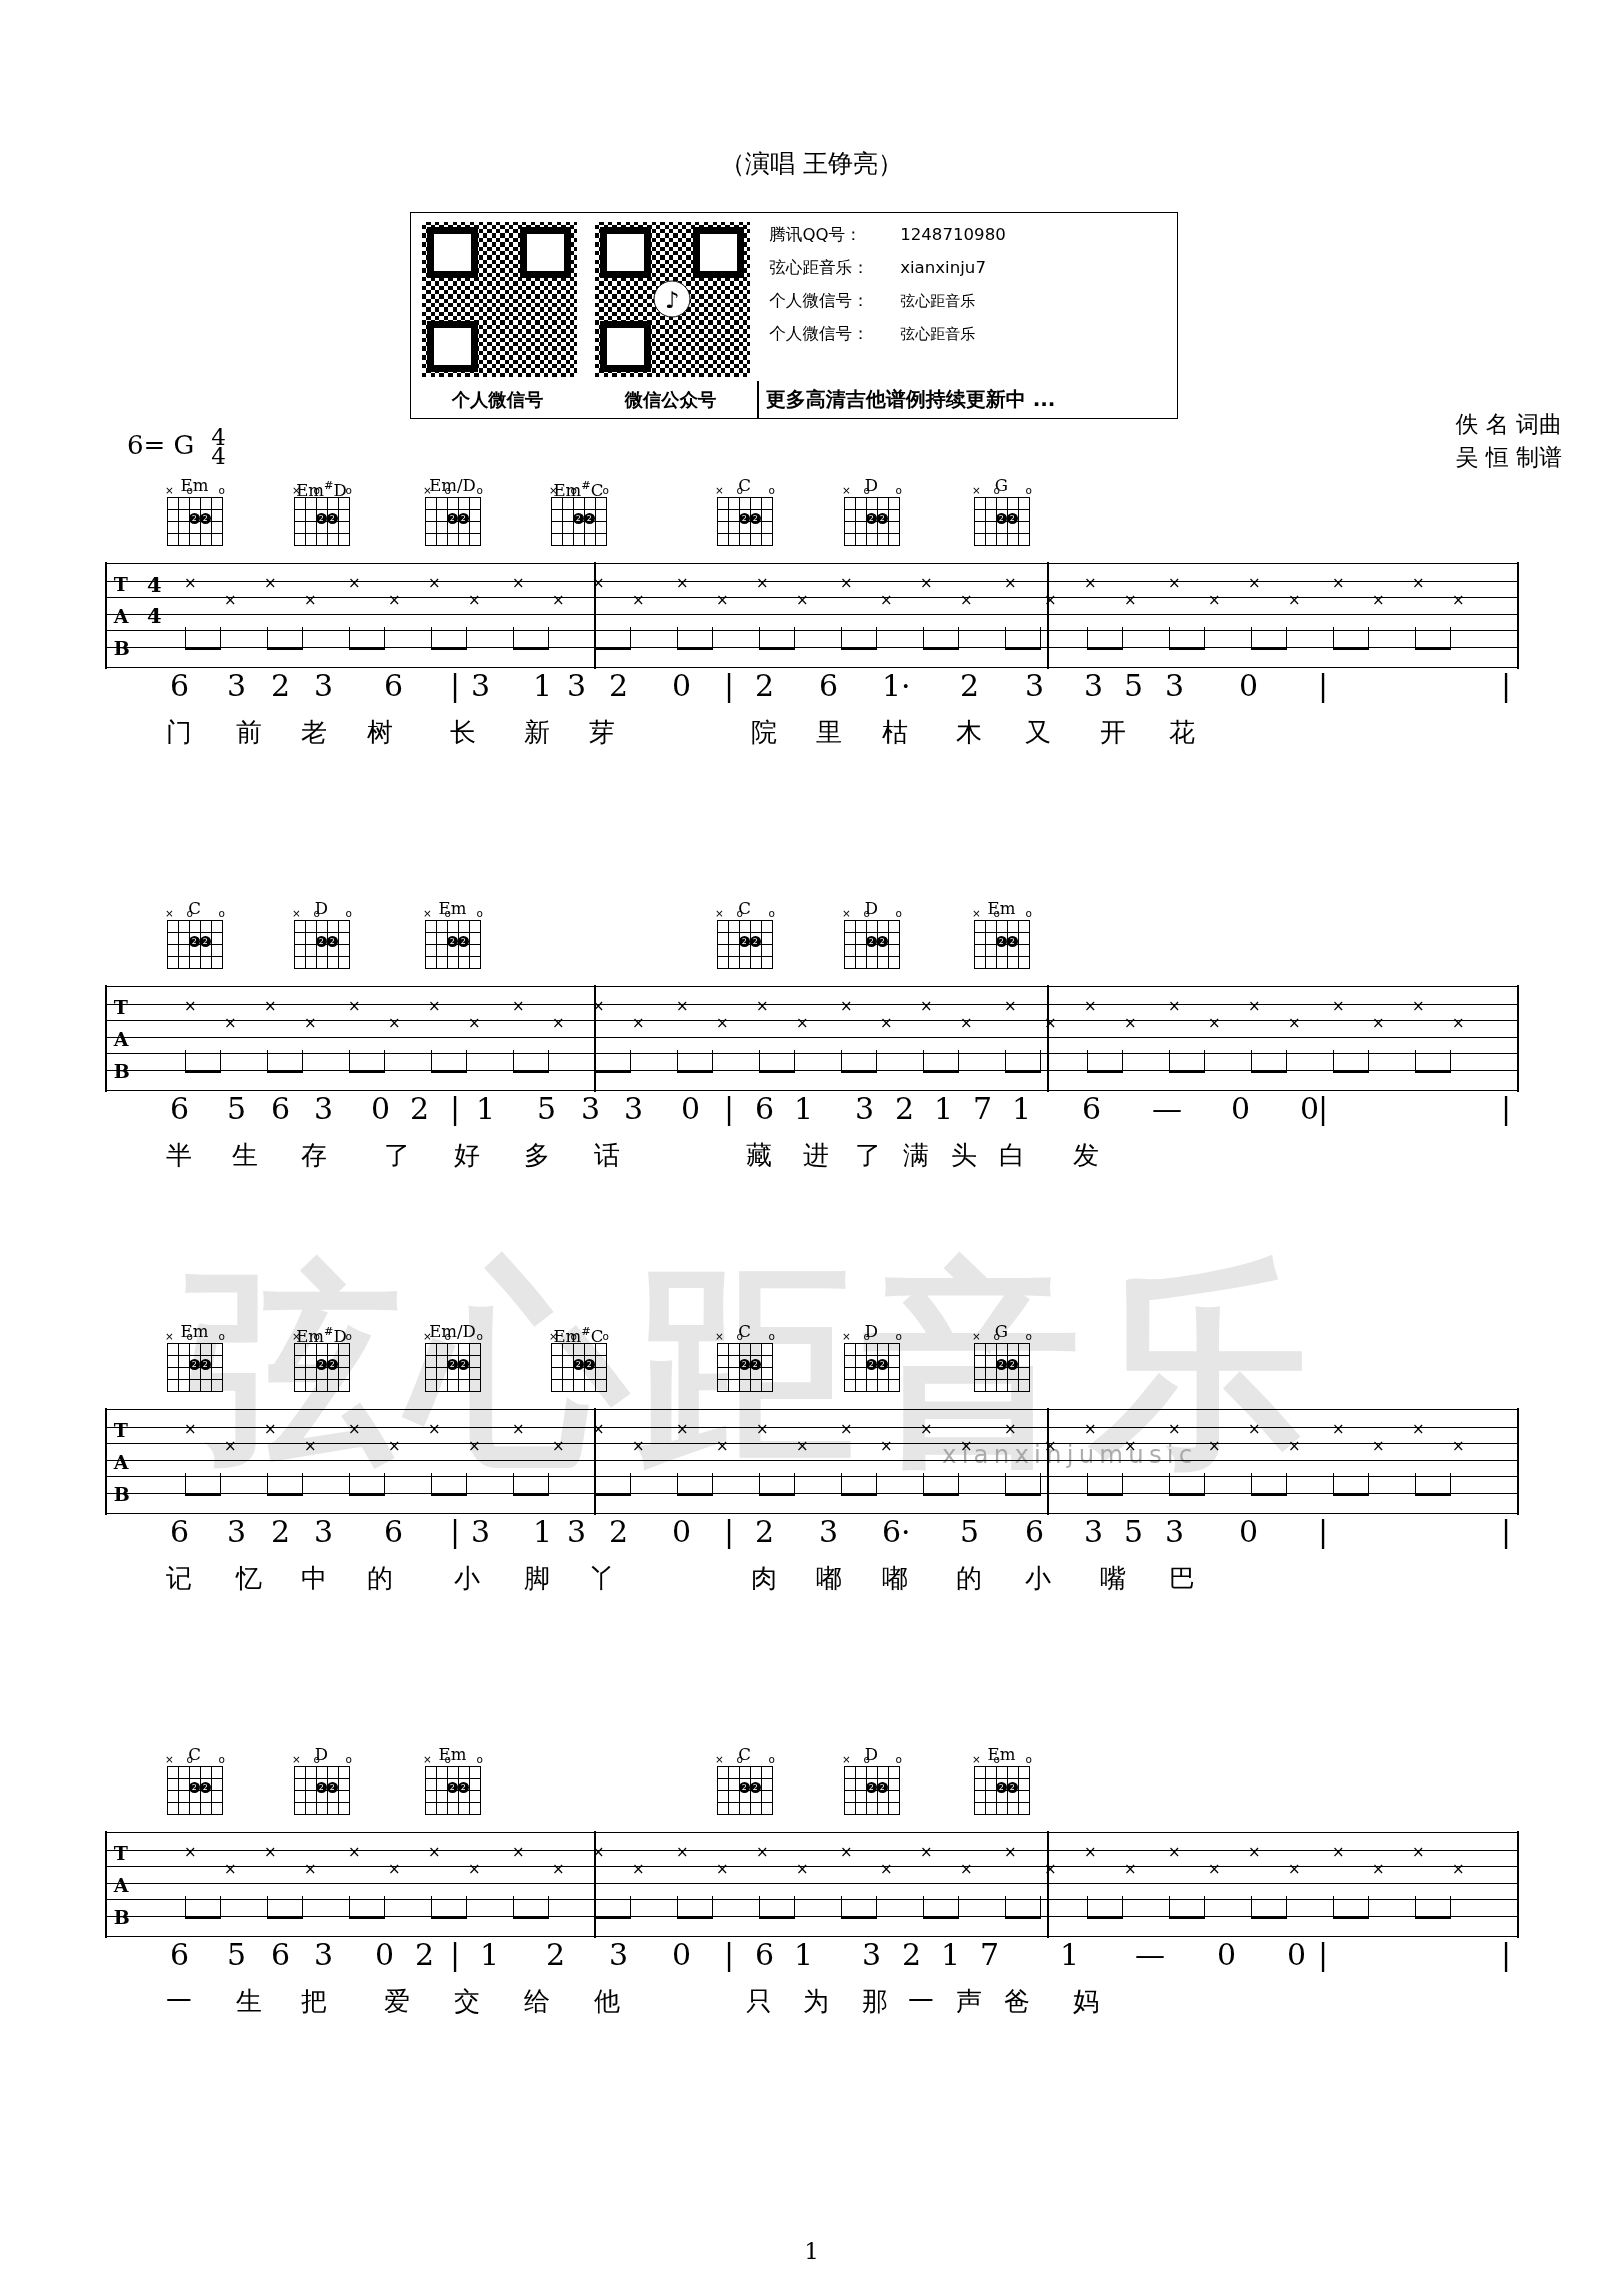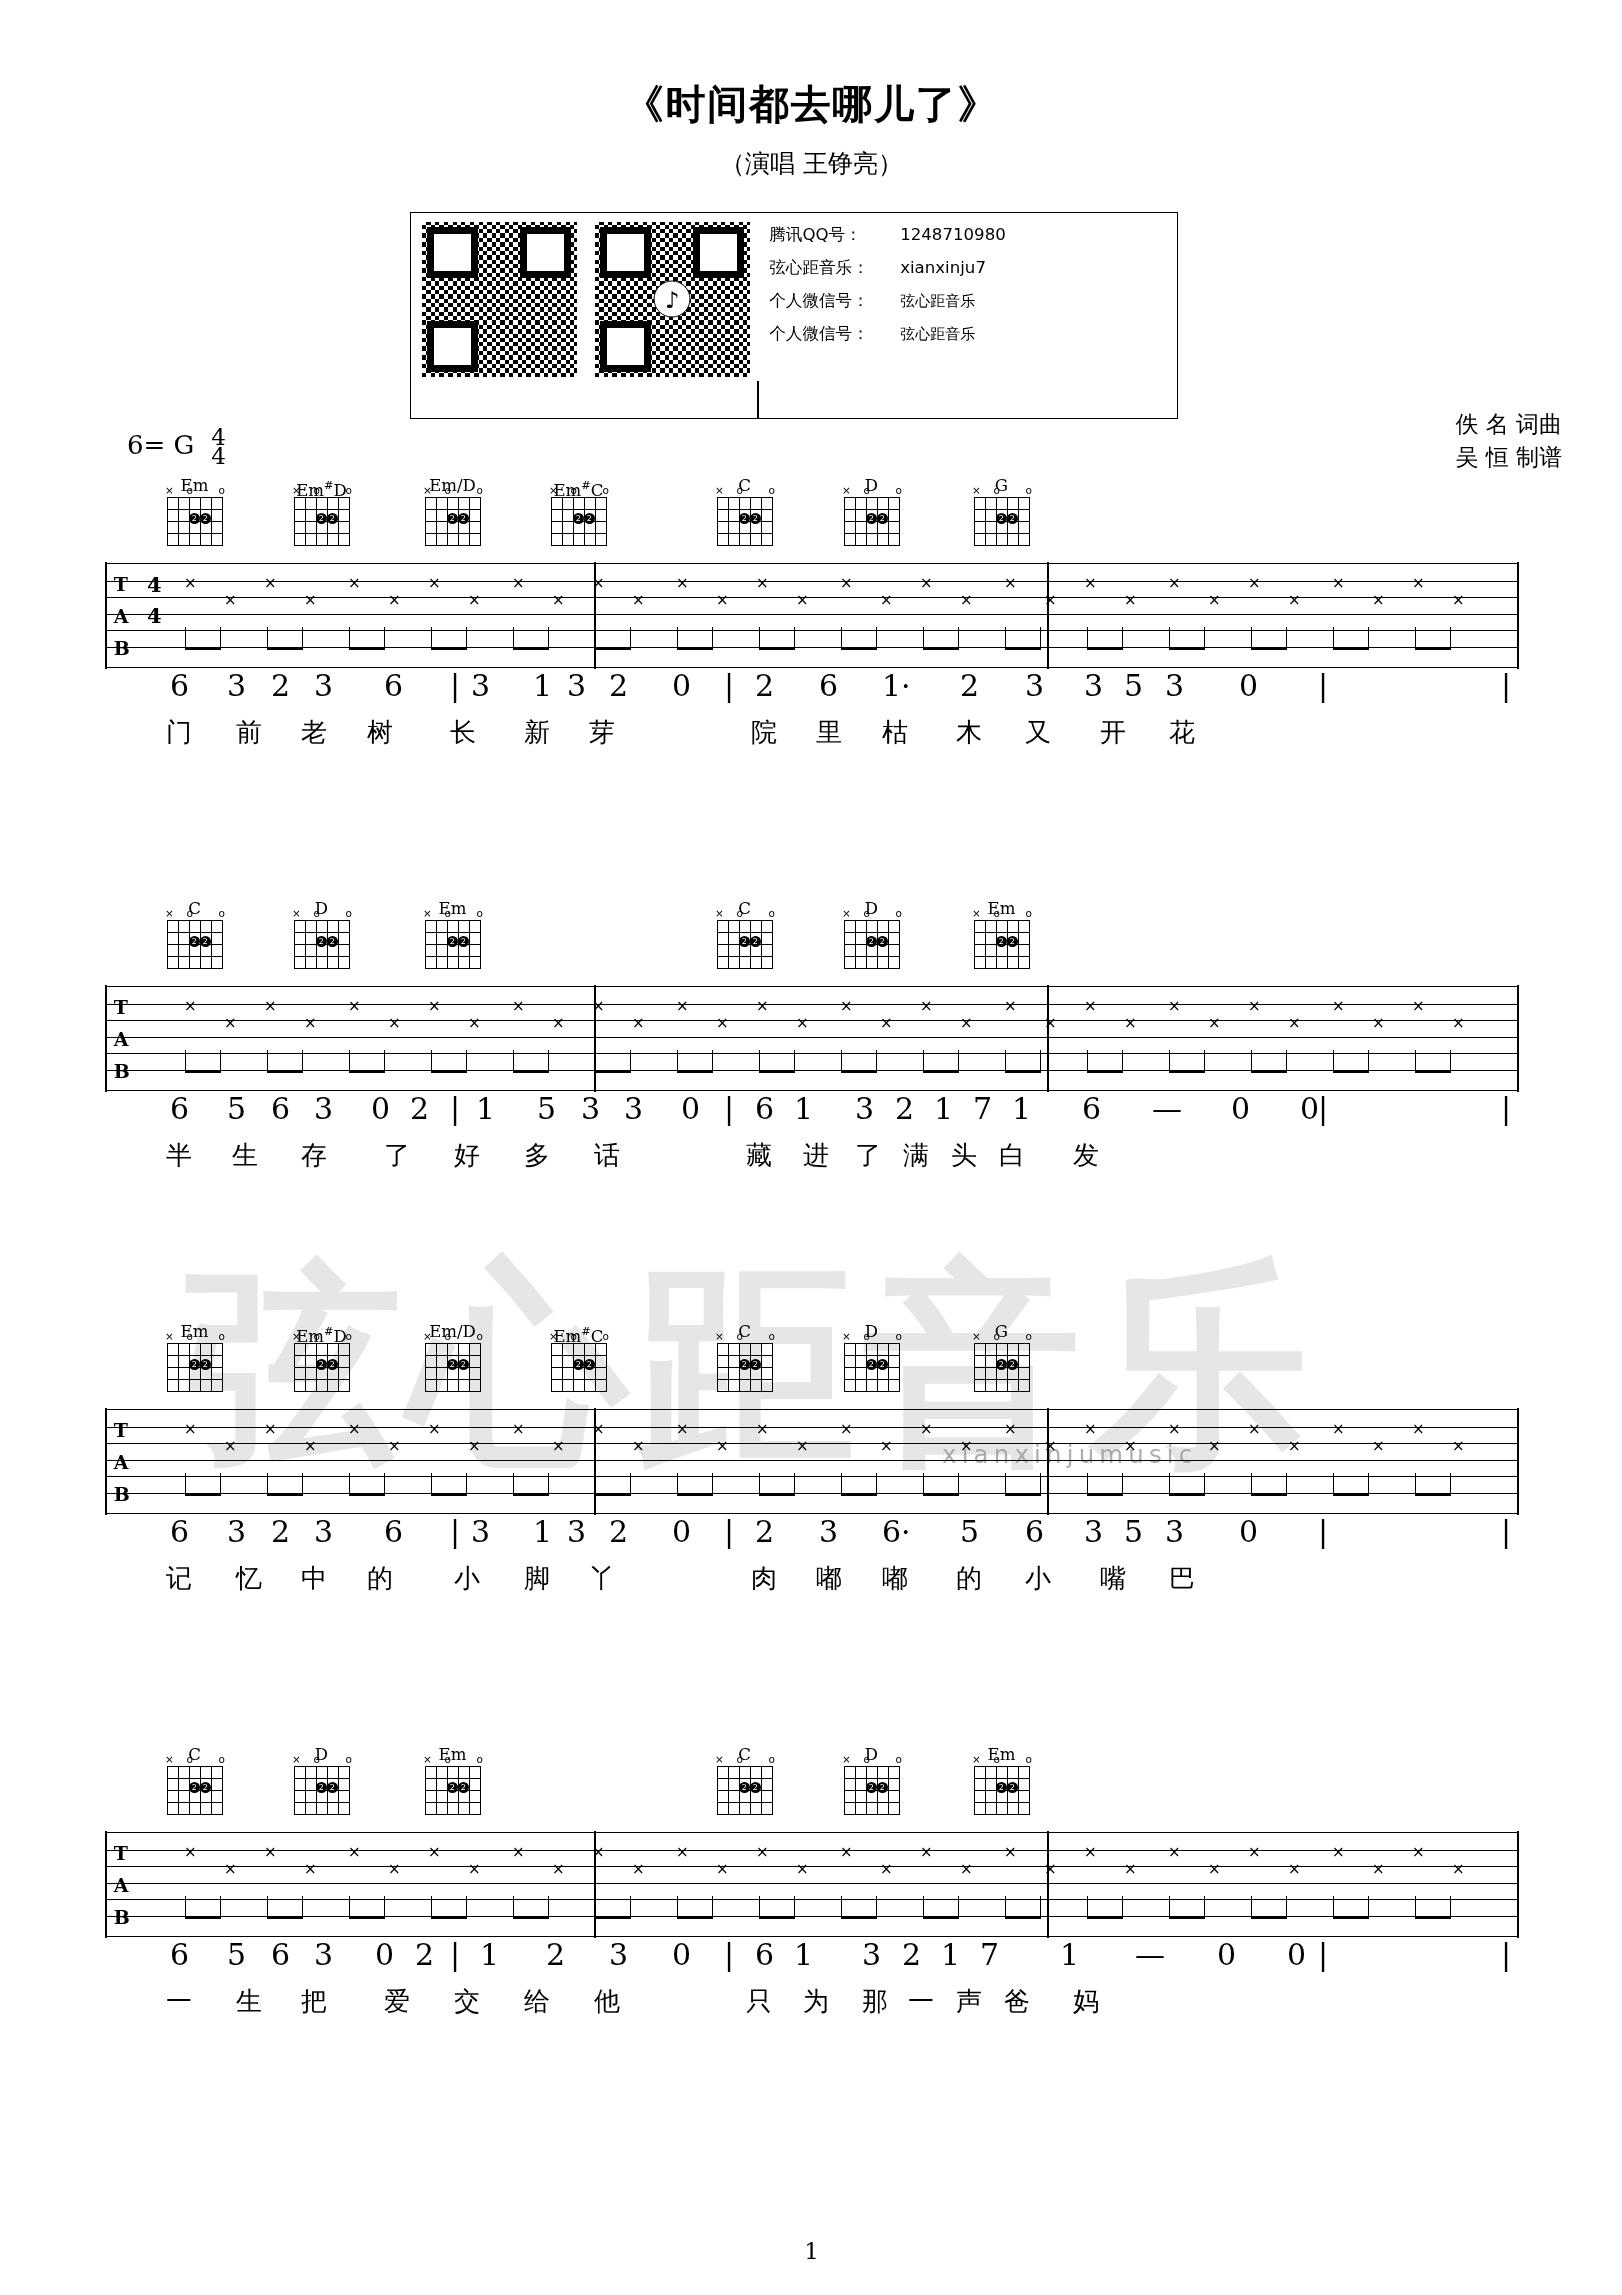--- a/index.html
+++ b/index.html
@@ -352,21 +352,20 @@
     text-align: center;
     font-family: "DejaVu Serif", serif;
     font-size: 23px;
   }
 </style>
 </head>
 <body>
 
 <div class="sheet">
 
-  <div class="title">《时间都去哪儿了》</div>
   <div class="subtitle">（演唱 王铮亮）</div>
 
   <div class="qr-card">
     <div class="qr-card-top">
       <div class="qr-box">
         <div class="qr-img">
             <div class="qr-bl"></div>
           </div>
       </div>
       <div class="qr-box">
@@ -386,20 +385,25 @@
         </div>
         <div class="qr-info-row">
           <span class="qr-info-label">个人微信号：</span>
           <span class="qr-info-value small">弦心距音乐</span>
         </div>
         <div class="qr-info-row">
           <span class="qr-info-label">个人微信号：</span>
           <span class="qr-info-value small">弦心距音乐</span>
         </div>
       </div>
+    </div>
+    <div class="qr-card-bottom">
+      <div class="qr-cap">个人微信号</div>
+      <div class="qr-cap">微信公众号</div>
+      <div class="qr-more">更多高清吉他谱例持续更新中 ...</div>
     </div>
     <div class="qr-divider-v"></div>
   </div>
 
   <div class="credits">
     <div>佚 名 词曲</div>
     <div>吴 恒 制谱</div>
   </div>
 
   <div class="keysig">

